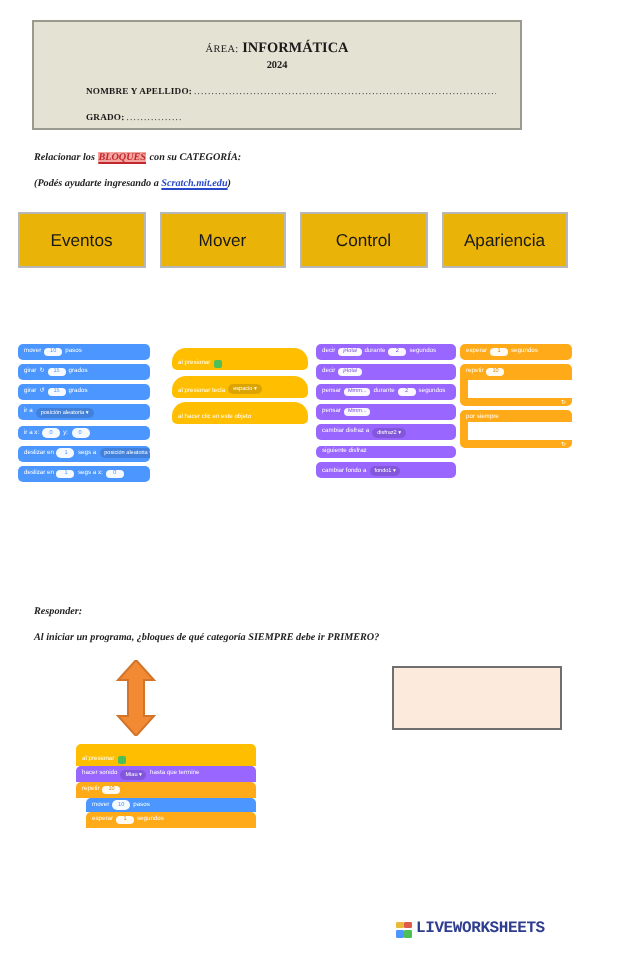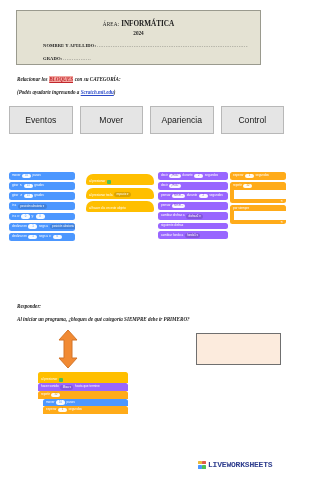--- a/index.html
+++ b/index.html
@@ -43,21 +43,21 @@
   }
   .instr1{top:76px;}
   .instr2{top:89px;}
   .hl{background:#f3a6a0;color:#c2272d;text-decoration:underline;padding:0 .5px;}
   .lnk{color:#2a49c8;text-decoration:underline;}
 
   
   .cats{position:absolute;left:9px;top:106px;width:275px;height:28px;
     display:flex;gap:7px;}
   .cat{
-    flex:1;background:#e5e5e5;border:1px solid #b8b8b8;
+    flex:1;background:#eab308;border:1px solid #b8b8b8;
     display:flex;align-items:center;justify-content:center;
     font-family:"Liberation Sans", sans-serif;font-size:8.6px;color:#1a1a1a;
     box-sizing:border-box;
   }
 
   
   .palette{position:absolute;}
   .pal-mover{left:9px;top:172px;width:66px;}
   .pal-eventos{left:86px;top:174px;width:68px;}
   .pal-apar{left:158px;top:172px;width:70px;}
@@ -150,22 +150,22 @@
   <div class="instr instr1">
     <span>Relacionar los </span><span class="hl">BLOQUES</span><span> con su CATEGORÍA:</span>
   </div>
   <div class="instr instr2">
     <span>(Podés ayudarte ingresando a </span><span class="lnk">Scratch.mit.edu</span><span>)</span>
   </div>
 
   <div class="cats">
     <div class="cat">Eventos</div>
     <div class="cat">Mover</div>
+    <div class="cat">Control</div>
     <div class="cat">Apariencia</div>
-    <div class="cat">Control</div>
   </div>
 
   <div class="palette pal-mover">
       <div class="blk m">
         <span class="t">mover</span>
         <span class="oval">10</span>
         <span class="t">pasos</span>
       </div>
       <div class="blk m">
         <span class="t">girar</span>

